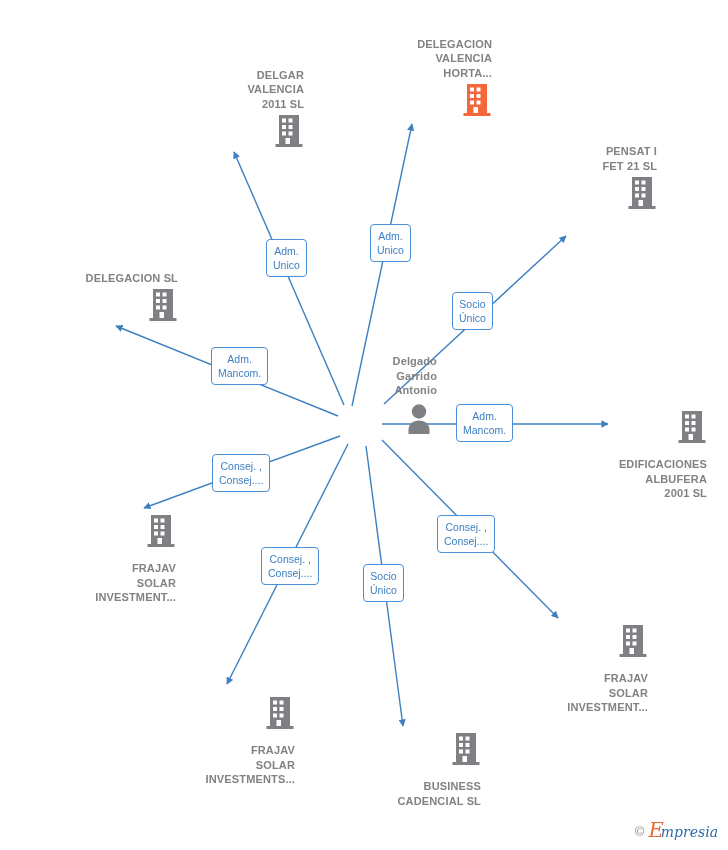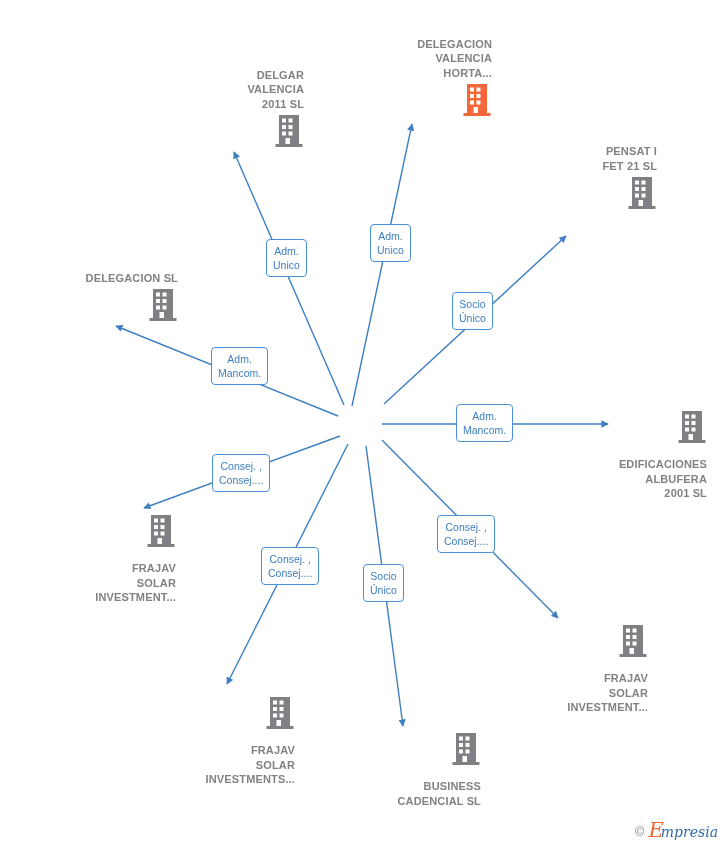--- a/index.html
+++ b/index.html
@@ -108,20 +108,31 @@
         <line x1="384" y1="404" x2="566" y2="236" stroke="#3d7fc1" stroke-width="1.4" marker-end="url(#arrow)"></line>
         <line x1="338" y1="416" x2="116" y2="326" stroke="#3d7fc1" stroke-width="1.4" marker-end="url(#arrow)"></line>
         <line x1="382" y1="424" x2="608" y2="424" stroke="#3d7fc1" stroke-width="1.4" marker-end="url(#arrow)"></line>
         <line x1="340" y1="436" x2="144" y2="508" stroke="#3d7fc1" stroke-width="1.4" marker-end="url(#arrow)"></line>
         <line x1="382" y1="440" x2="558" y2="618" stroke="#3d7fc1" stroke-width="1.4" marker-end="url(#arrow)"></line>
         <line x1="348" y1="444" x2="227" y2="684" stroke="#3d7fc1" stroke-width="1.4" marker-end="url(#arrow)"></line>
         <line x1="366" y1="446" x2="403" y2="726" stroke="#3d7fc1" stroke-width="1.4" marker-end="url(#arrow)"></line>
       </g>
   </svg>
 
+  <div class="node label-top" id="node-center" style="left:362px;top:354px;">
+    <span class="label">Delgado
+Garrido
+Antonio</span>
+    <span class="glyph">
+      <svg width="36" height="36" viewBox="0 0 36 36" xmlns="http://www.w3.org/2000/svg">
+        <circle cx="18" cy="10.5" r="7.2" fill="#7f8083"></circle>
+        <path d="M18 19.5c-6.2 0-10.5 3.9-10.5 9.2V33h21v-4.3c0-5.3-4.3-9.2-10.5-9.2z" fill="#7f8083"></path>
+      </svg>
+    </span>
+  </div>
 
   <div id="nodes-layer">
       <div class="node label-top highlight" style="left: 417px; top: 36.5px;">
         <span class="label">DELEGACION
 VALENCIA
 HORTA...</span>
         <span class="glyph"><svg width="30" height="34" viewBox="0 0 30 34" xmlns="http://www.w3.org/2000/svg">
             <rect x="5" y="1" width="20" height="29" fill="#f4673a"></rect>
             <rect x="1.5" y="30" width="27" height="3" fill="#f4673a"></rect>
             <g fill="#ffffff">

